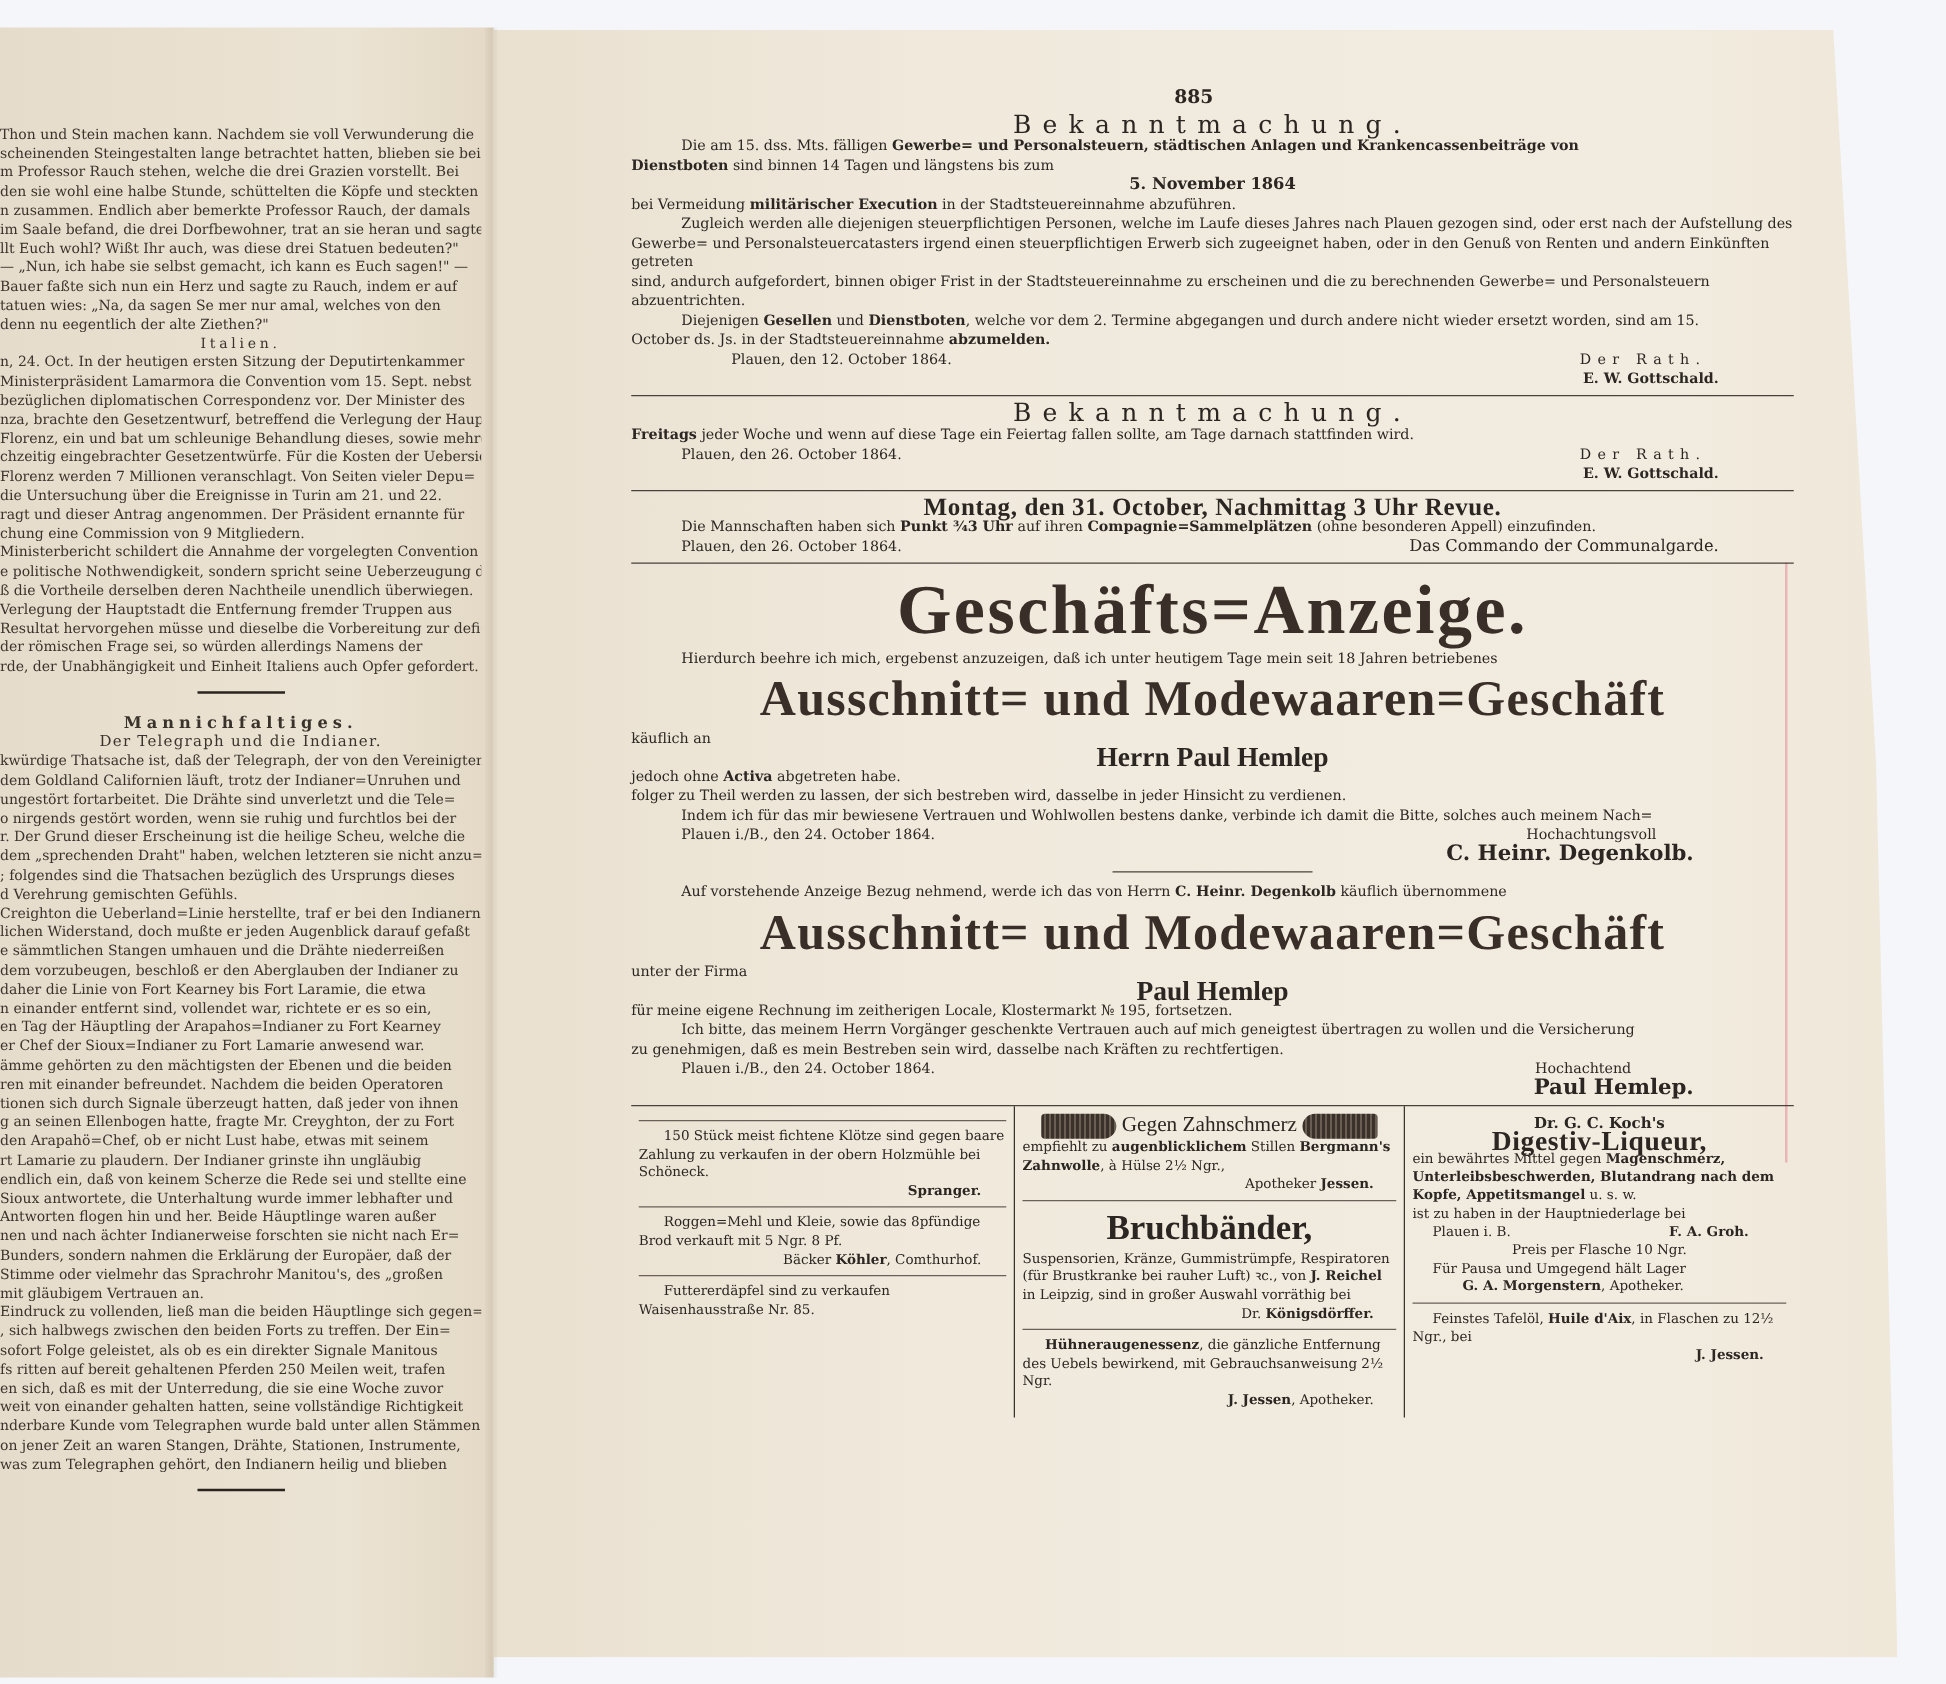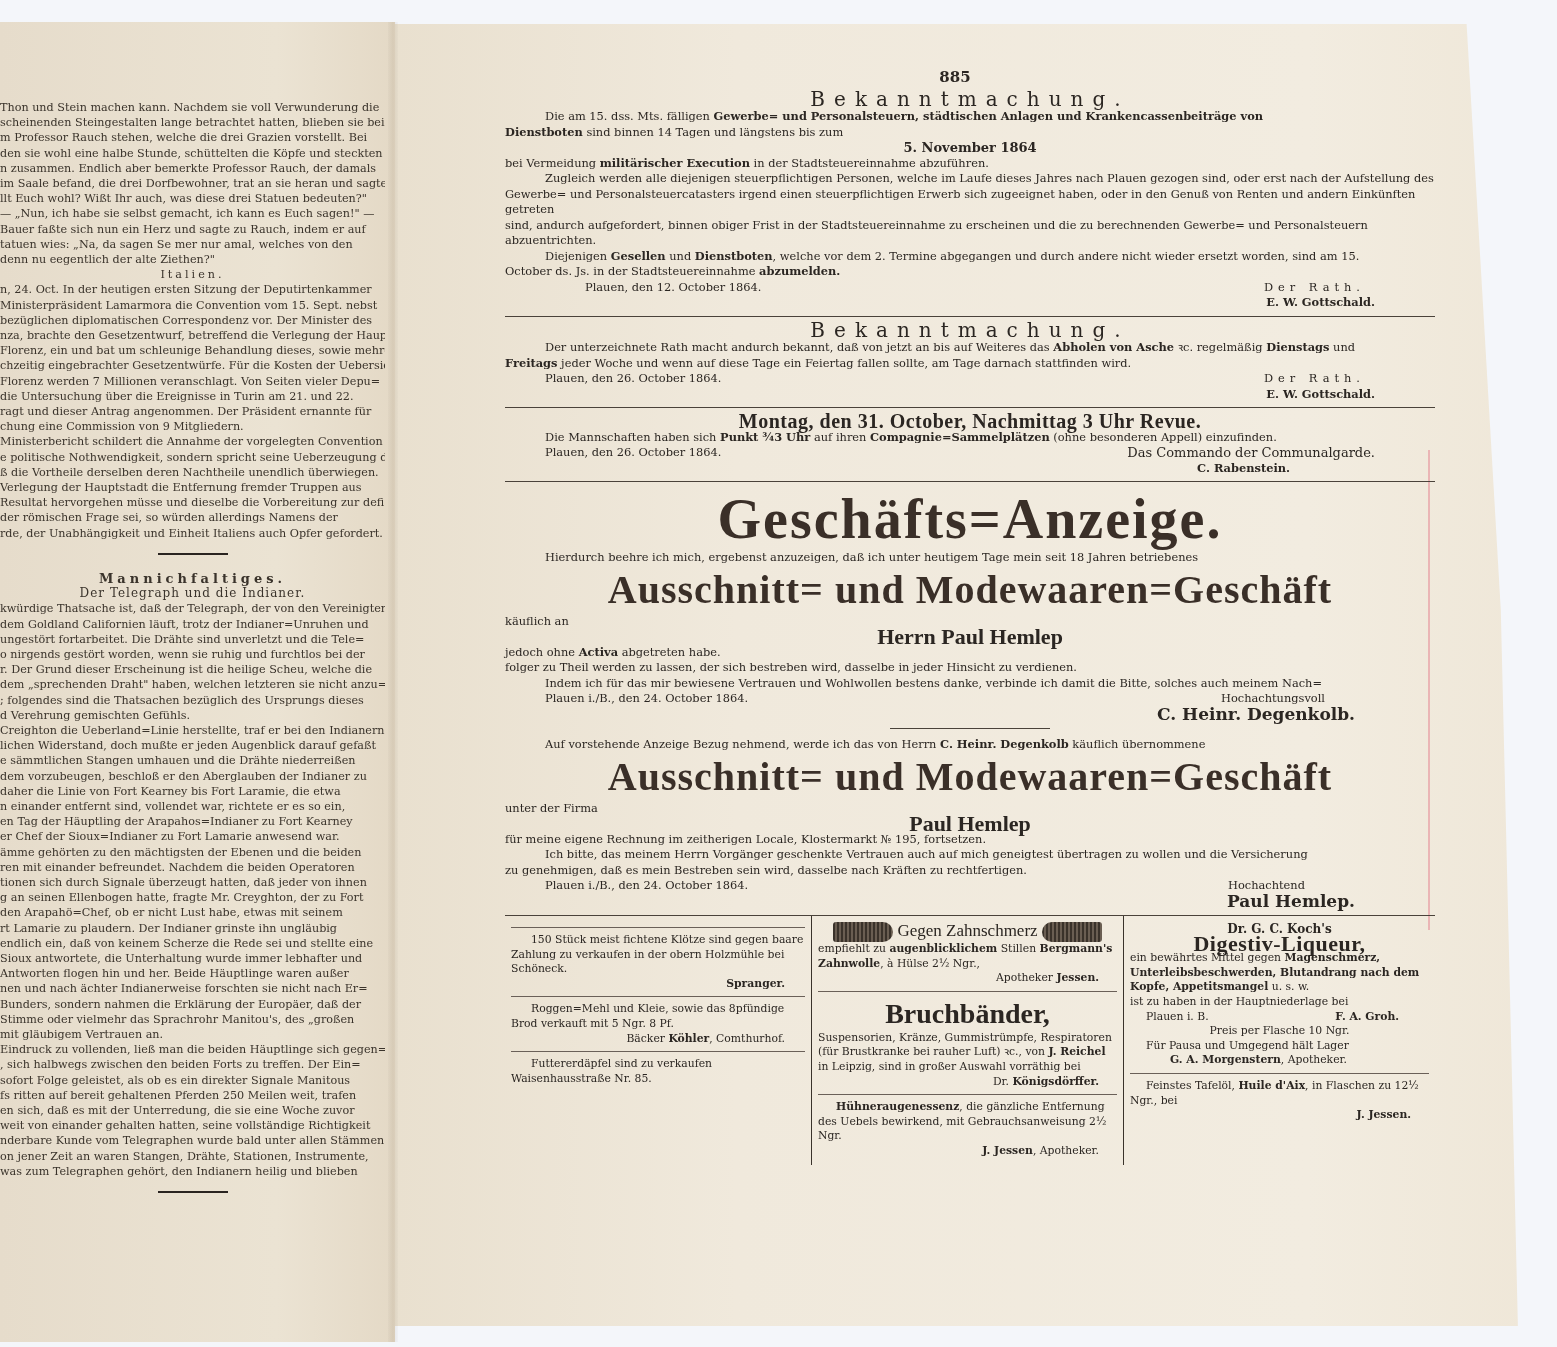--- a/index.html
+++ b/index.html
@@ -164,38 +164,36 @@
     <div class="sig-row">
       <span class="indent" style="padding-left:40px">Plauen, den 12. October 1864.</span>
       <span class="rat">Der Rath.</span>
     </div>
     <div class="sig-block b">E. W. Gottschald.</div>
     <div class="hr"></div>
   </section>
 
   <section>
     <div class="notice-title">Bekanntmachung.</div>
-    <p class="line indent"><span>Der unterzeichnete Rath macht andurch bekannt, daß von jetzt an bis auf Weiteres das </span><span class="b">Abholen von Asche</span><span> ꝛc. regelmäßig </span><span class="b">Dienstags</span><span> und</span></p>
     <p class="line"><span class="b">Freitags</span><span> jeder Woche und wenn auf diese Tage ein Feiertag fallen sollte, am Tage darnach stattfinden wird.</span></p>
     <div class="sig-row">
       <span style="padding-left:40px">Plauen, den 26. October 1864.</span>
       <span class="rat">Der Rath.</span>
     </div>
     <div class="sig-block b">E. W. Gottschald.</div>
     <div class="hr"></div>
   </section>
 
   <section>
     <div class="bold-line">Montag, den 31. October, Nachmittag 3 Uhr Revue.</div>
     <p class="line indent"><span>Die Mannschaften haben sich </span><span class="b">Punkt ¾3 Uhr</span><span> auf ihren </span><span class="b">Compagnie=Sammelplätzen</span><span> (ohne besonderen Appell) einzufinden.</span></p>
     <div class="sig-row">
       <span style="padding-left:40px">Plauen, den 26. October 1864.</span>
       <span style="margin-right:60px;font-size:13px">Das Commando der Communalgarde.</span>
     </div>
-    <div class="sig-block b" style="padding-right:145px">C. Rabenstein.</div>
     <div class="hr"></div>
   </section>
 
   <section>
     <div class="huge">Geschäfts=Anzeige.</div>
     <p class="line indent">Hierdurch beehre ich mich, ergebenst anzuzeigen, daß ich unter heutigem Tage mein seit 18 Jahren betriebenes</p>
     <div class="large">Ausschnitt= und Modewaaren=Geschäft</div>
     <p class="line">käuflich an</p>
     <div class="name">Herrn Paul Hemlep</div>
     <p class="line"><span>jedoch ohne </span><span class="b">Activa</span><span> abgetreten habe.</span></p>

